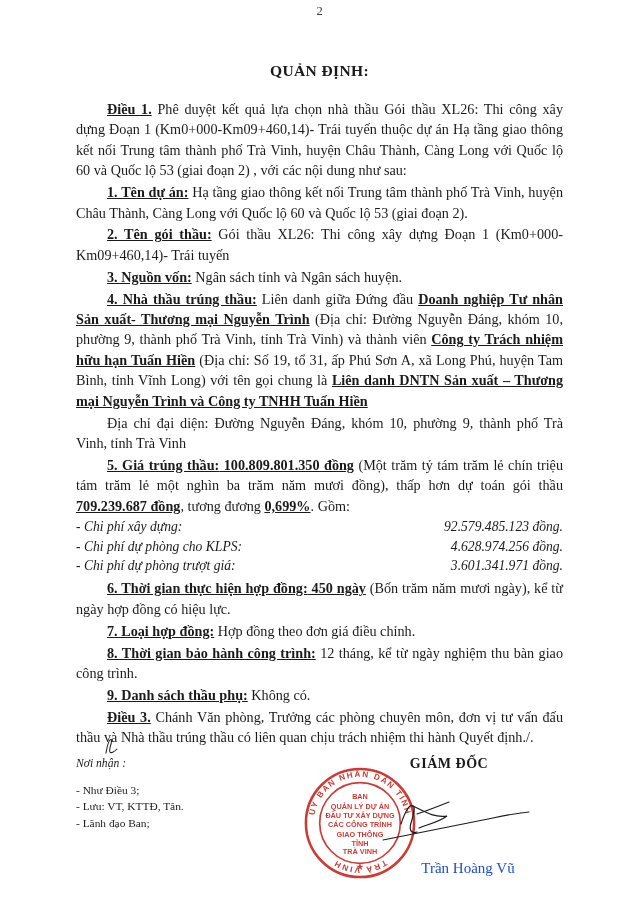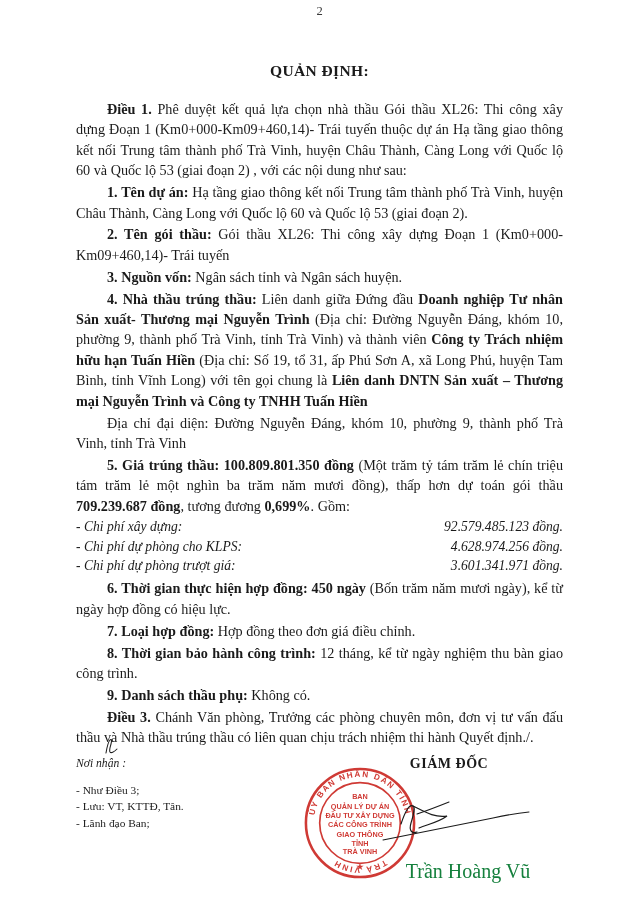--- a/index.html
+++ b/index.html
@@ -46,21 +46,21 @@
     margin: 0 0 1.5px 0;
     font-size: 14.2px;
     line-height: 20.4px;
     text-align: justify;
     text-indent: 31px;
     text-justify: inter-word;
   }
   p.para.tight {
     margin-bottom: 0;
   }
-  .b { font-weight: bold; }
+  .b { font-weight: bold; text-decoration: underline; }
   .cost-table {
     margin: 1px 0 2px 0;
     width: 100%;
     border-collapse: collapse;
     font-style: italic;
     font-size: 13.6px;
   }
   .cost-table td {
     padding: 0.6px 0;
     line-height: 18.6px;
@@ -113,22 +113,22 @@
     position: relative;
     z-index: 3;
     margin-left: 42px;
   }
   .sig-name {
     position: absolute;
     left: 0;
     top: 104px;
     width: 100%;
     text-align: center;
-    font-size: 20px;
-    color: #15803d;
+    font-size: 15px;
+    color: #1d4ed8;
     z-index: 4;
     margin-left: 40px;
   }
   .stamp {
     position: absolute;
     left: -2px;
     top: 8px;
     width: 118px;
     height: 118px;
     z-index: 2;

